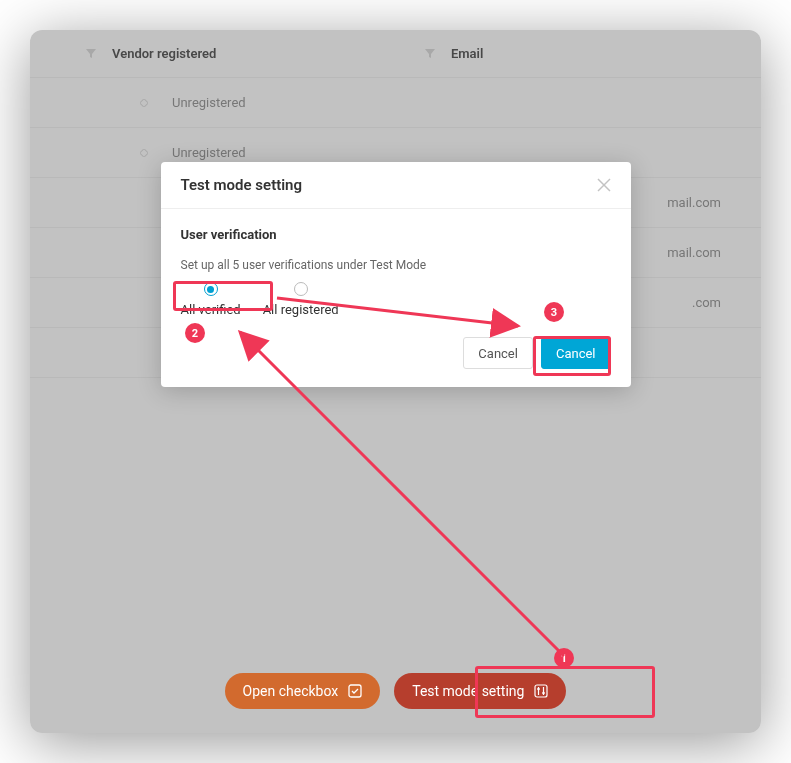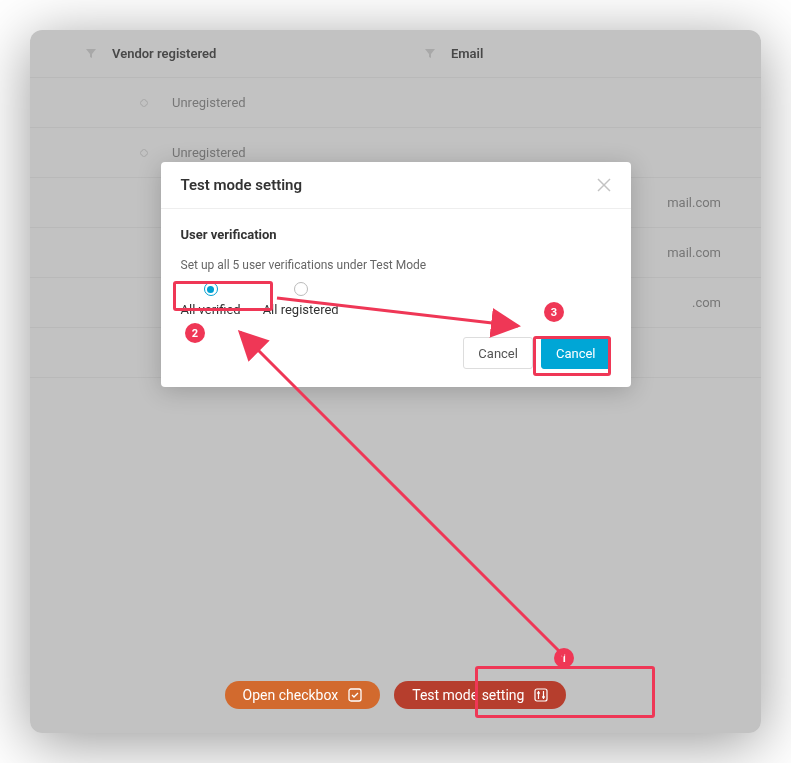--- a/index.html
+++ b/index.html
@@ -98,21 +98,21 @@
     right: 0;
     bottom: 24px;
     display: flex;
     justify-content: center;
     gap: 14px;
   }
   .pill {
     display: inline-flex;
     align-items: center;
     gap: 10px;
-    height: 28px;
+    height: 36px;
     padding: 0 18px;
     border-radius: 18px;
     color: #fff;
     font-size: 14px;
     cursor: pointer;
   }
   .pill-orange { background: #d26a2e; }
   .pill-brown  { background: #b63e2d; }
   .pill-icon { width: 14px; height: 14px; }
 

